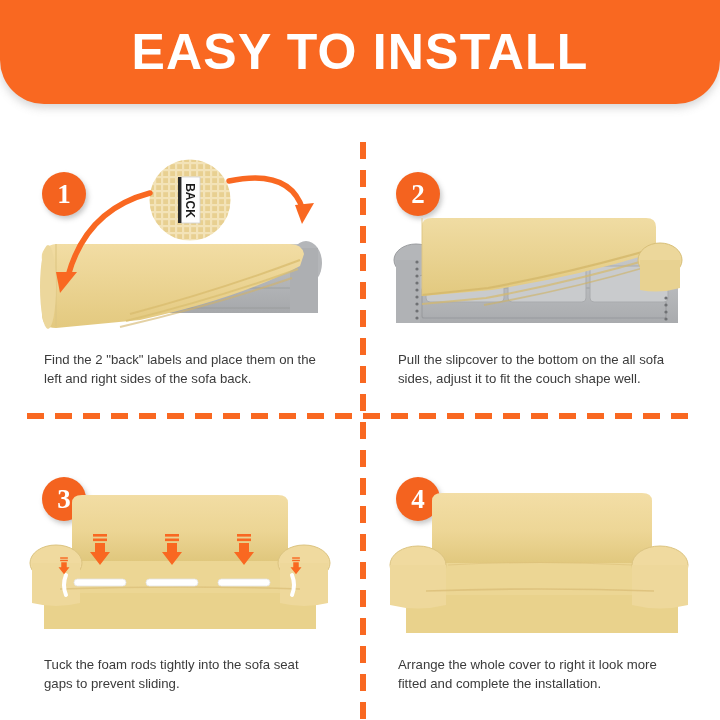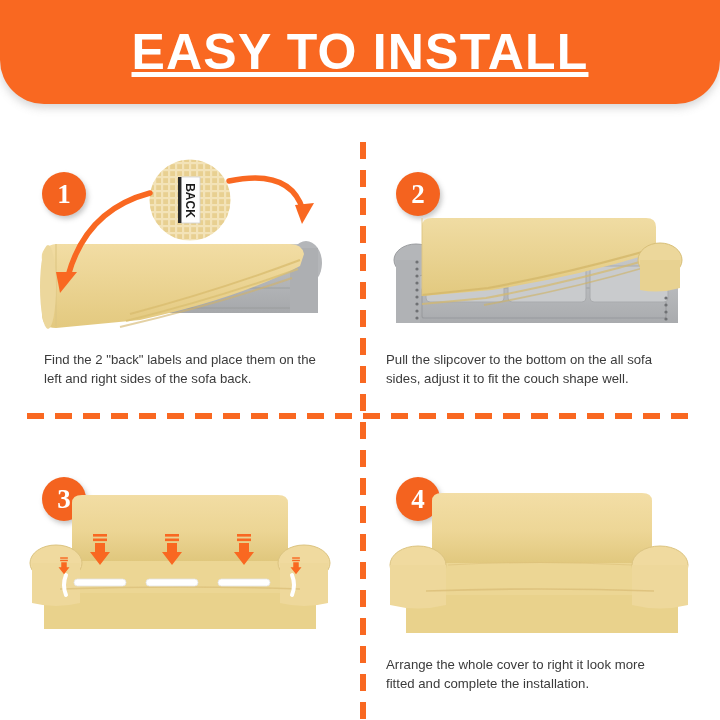--- a/index.html
+++ b/index.html
@@ -33,21 +33,20 @@
     padding-top: 6px;
   }
   .header-title {
     color: #ffffff;
     font-size: 50px;
     font-weight: bold;
     letter-spacing: 1.2px;
     font-family: "Liberation Sans", sans-serif;
     line-height: 1;
     white-space: nowrap;
-    text-decoration: underline;
   }
 
   
   .steps-grid {
     position: absolute;
     left: 0;
     top: 110px;
     width: 720px;
     height: 610px;
   }
@@ -116,21 +115,21 @@
   .caption {
     position: absolute;
     left: 44px;
     top: 240px;
     width: 275px;
     color: #3b3b3b;
     font-size: 13.2px;
     line-height: 1.47;
     font-family: "Liberation Sans", sans-serif;
   }
-  .caption-right { left: 26px; }
+  .caption-right { left: 38px; }
 
   
   svg { display: block; overflow: visible; }
 </style>
 </head>
 <body>
 
 <div class="header-banner">
   <div class="header-title">EASY TO INSTALL</div>
 </div>
@@ -345,20 +344,21 @@
           </g>
           <g transform="translate(296,112) scale(0.55)">
             <rect x="-7" y="-14" width="14" height="2.6"></rect>
             <rect x="-7" y="-9.5" width="14" height="2.6"></rect>
             <polygon points="-5,-5 5,-5 5,4 10,4 0,17 -10,4 -5,4"></polygon>
           </g>
         </g>
       </svg>
     </div>
 
+    <div class="caption">Tuck the foam rods tightly into the sofa seat gaps to prevent sliding.</div>
   </div>
 
   <div class="step-cell cell-4">
     <div class="step-badge badge-pos-r">
       <span>4</span>
     </div>
 
     <div class="illus">
       <svg width="360" height="200" viewBox="0 0 360 200">
         <defs>

